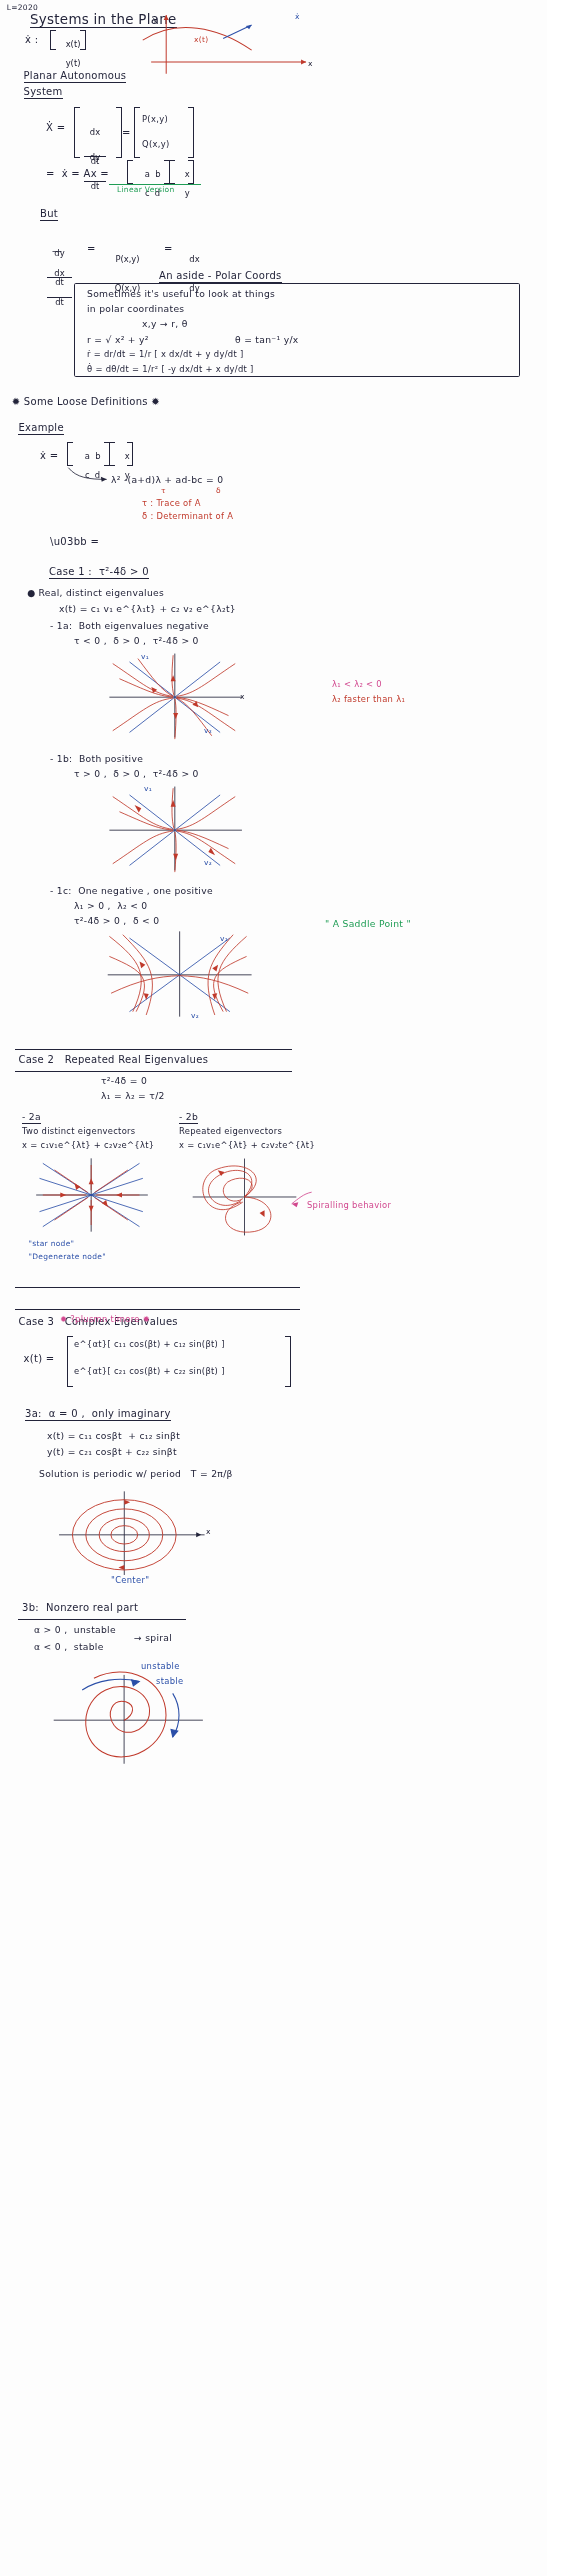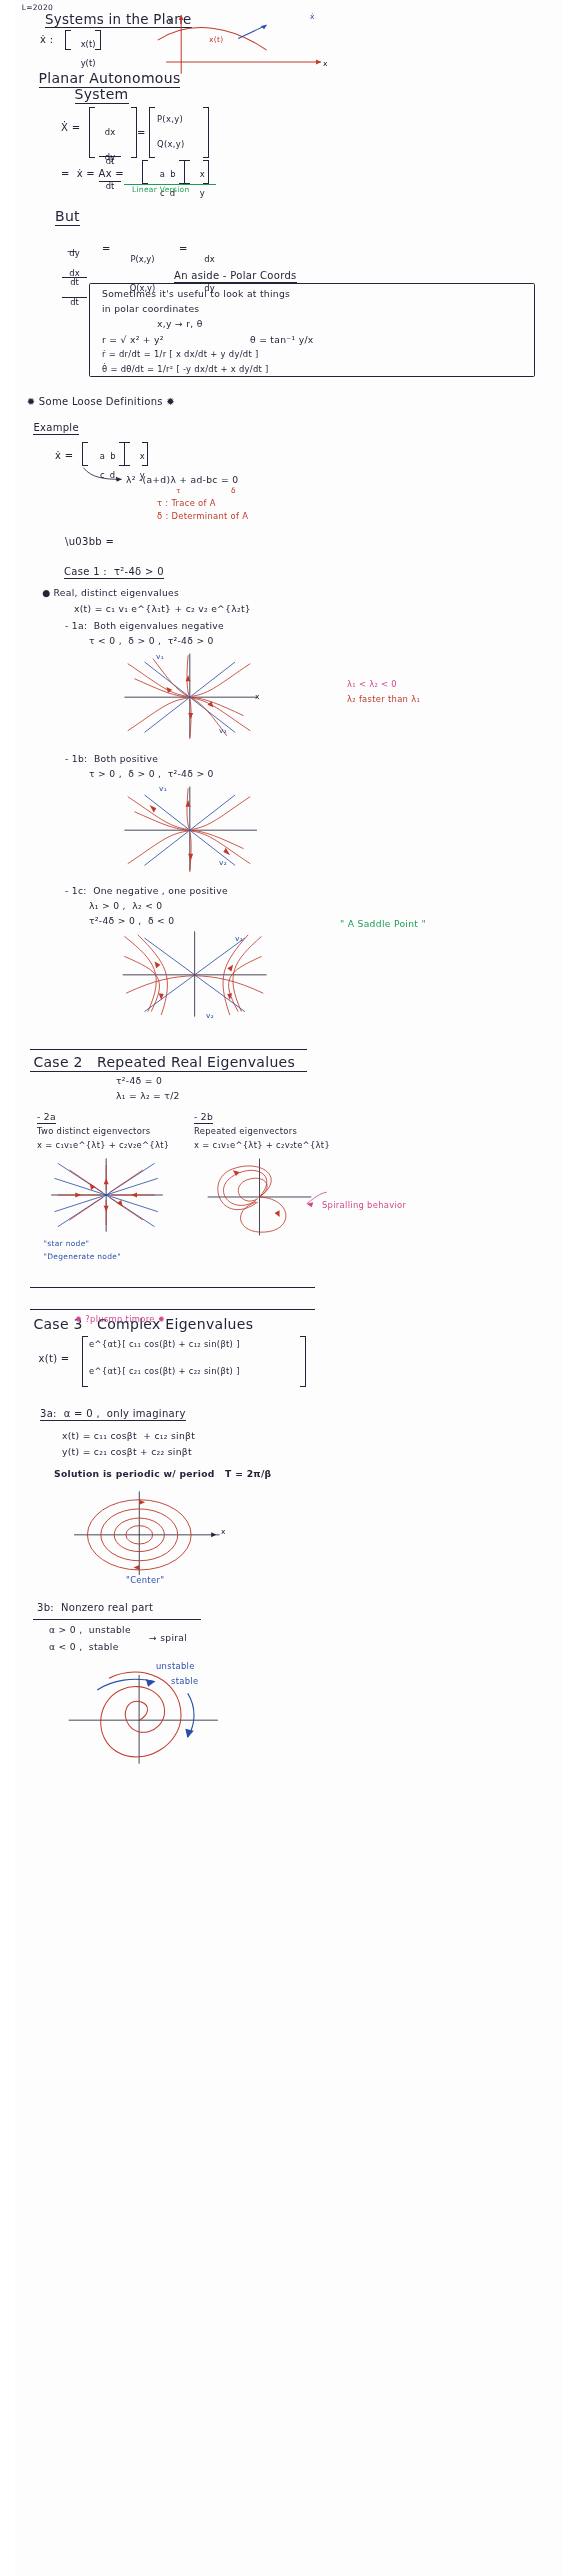--- a/index.html
+++ b/index.html
@@ -10,21 +10,21 @@
   body {
     width: 565px;
     height: 2576px;
     position: relative;
     font-family: "DejaVu Sans", sans-serif;
     color: #1a1a2e;
     overflow: hidden;
   }
   .page {
     position: absolute;
-    left: 15px; top: 0;
+    left: 0; top: 0;
     width: 547px;
     height: 2576px;
     background: #fdfdfd;
   }
   
   .hw {
     position: absolute;
     font-family: "DejaVu Sans", sans-serif;
     color: #23243a;
     white-space: pre;
@@ -32,21 +32,21 @@
   }
   .hw.blue  { color: #2b4fa8; }
   .hw.red   { color: #c0392b; }
   .hw.green { color: #1f9d55; }
   .hw.pink  { color: #d1478e; }
 
   .s9  { font-size: 7.5px; }
   .s10 { font-size: 8.4px; }
   .s11 { font-size: 9.2px; }
   .s12 { font-size: 10px; }
-  .s13 { font-size: 14px; }
+  .s13 { font-size: 10px; }
   .s16 { font-size: 13.4px; }
 
   .ul { border-bottom: 0.8px solid #23243a; padding-bottom: 0.8px; }
 
   .rule {
     position: absolute;
     height: 0;
     border-top: 0.8px solid #23243a;
   }
   .rule.green{ border-top-color: #1f9d55; }
@@ -110,21 +110,21 @@
     <path d="M150 18 l -7 1 l 4 4 z" fill="#2b4fa8"></path>
     <path d="M48 6 l -3 6 l 6 0 z" fill="#c0392b"></path>
     <path d="M215 62 l -6 -3 l 0 6 z" fill="#c0392b"></path>
   </svg>
   <div class="hw blue s9" style="left:295px; top:11.7px;">ẋ</div>
   <div class="hw red s9" style="left:194px; top:35px;">x(t)</div>
   <div class="hw s9" style="left:308px; top:59px;">x</div>
   <div class="hw s9" style="left:153px; top:15px;">y</div>
 
   <div class="hw s13 ul" style="left:23.5px; top:70px;">Planar Autonomous</div>
-  <div class="hw s13 ul" style="left:23.5px; top:86px;margin-left:36px;">System</div>
+  <div class="hw s13 ul" style="left:23.5px; top:86px;">System</div>
 
   <div class="hw s12" style="left:46px; top:122px;">Ẋ =</div>
   <div class="bracket" style="left:74px; top:107px; height:49px;"></div>
   <div class="bracket right" style="left:116px; top:107px; height:49px;"></div>
   <div class="frac" style="left:84px; top:110px; width:22px;">
     <span class="num">dx</span>
     <span class="den">dt</span>
   </div>
   <div class="frac" style="left:84px; top:135px; width:22px;">
     <span class="num">dy</span>
@@ -388,21 +388,21 @@
 
   <div class="hw s12" style="left:23.5px; top:1353px;">x(t) =</div>
   <div class="bracket" style="left:67px; top:1336px; height:49px;"></div>
   <div class="bracket right" style="left:285px; top:1336px; height:49px;"></div>
   <div class="hw s10" style="left:74px; top:1339px;">e^{αt}[ c₁₁ cos(βt) + c₁₂ sin(βt) ]</div>
   <div class="hw s10" style="left:74px; top:1366px;">e^{αt}[ c₂₁ cos(βt) + c₂₂ sin(βt) ]</div>
 
   <div class="hw s12 ul" style="left:25px; top:1408px;">3a:  α = 0 ,  only imaginary</div>
   <div class="hw s11" style="left:47px; top:1430px;">x(t) = c₁₁ cosβt  + c₁₂ sinβt</div>
   <div class="hw s11" style="left:47px; top:1446px;">y(t) = c₂₁ cosβt + c₂₂ sinβt</div>
-  <div class="hw s11" style="left:39px; top:1468px;font-weight:bold;">Solution is periodic w/ period   T = 2π/β</div>
+  <div class="hw s11" style="left:39px; top:1468px;">Solution is periodic w/ period   T = 2π/β</div>
 
   <svg style="left:52px; top:1488px;" width="168" height="92" viewBox="0 0 200 110">
     <line x1="8" y1="56" x2="182" y2="56" stroke="#23243a" stroke-width="1"></line>
     <line x1="86" y1="4" x2="86" y2="104" stroke="#23243a" stroke-width="1"></line>
     <g stroke="#c0392b" stroke-width="1.1" fill="none">
       <ellipse cx="86" cy="56" rx="16" ry="11"></ellipse>
       <ellipse cx="86" cy="56" rx="30" ry="20"></ellipse>
       <ellipse cx="86" cy="56" rx="46" ry="31"></ellipse>
       <ellipse cx="86" cy="56" rx="62" ry="42"></ellipse>
     </g>

